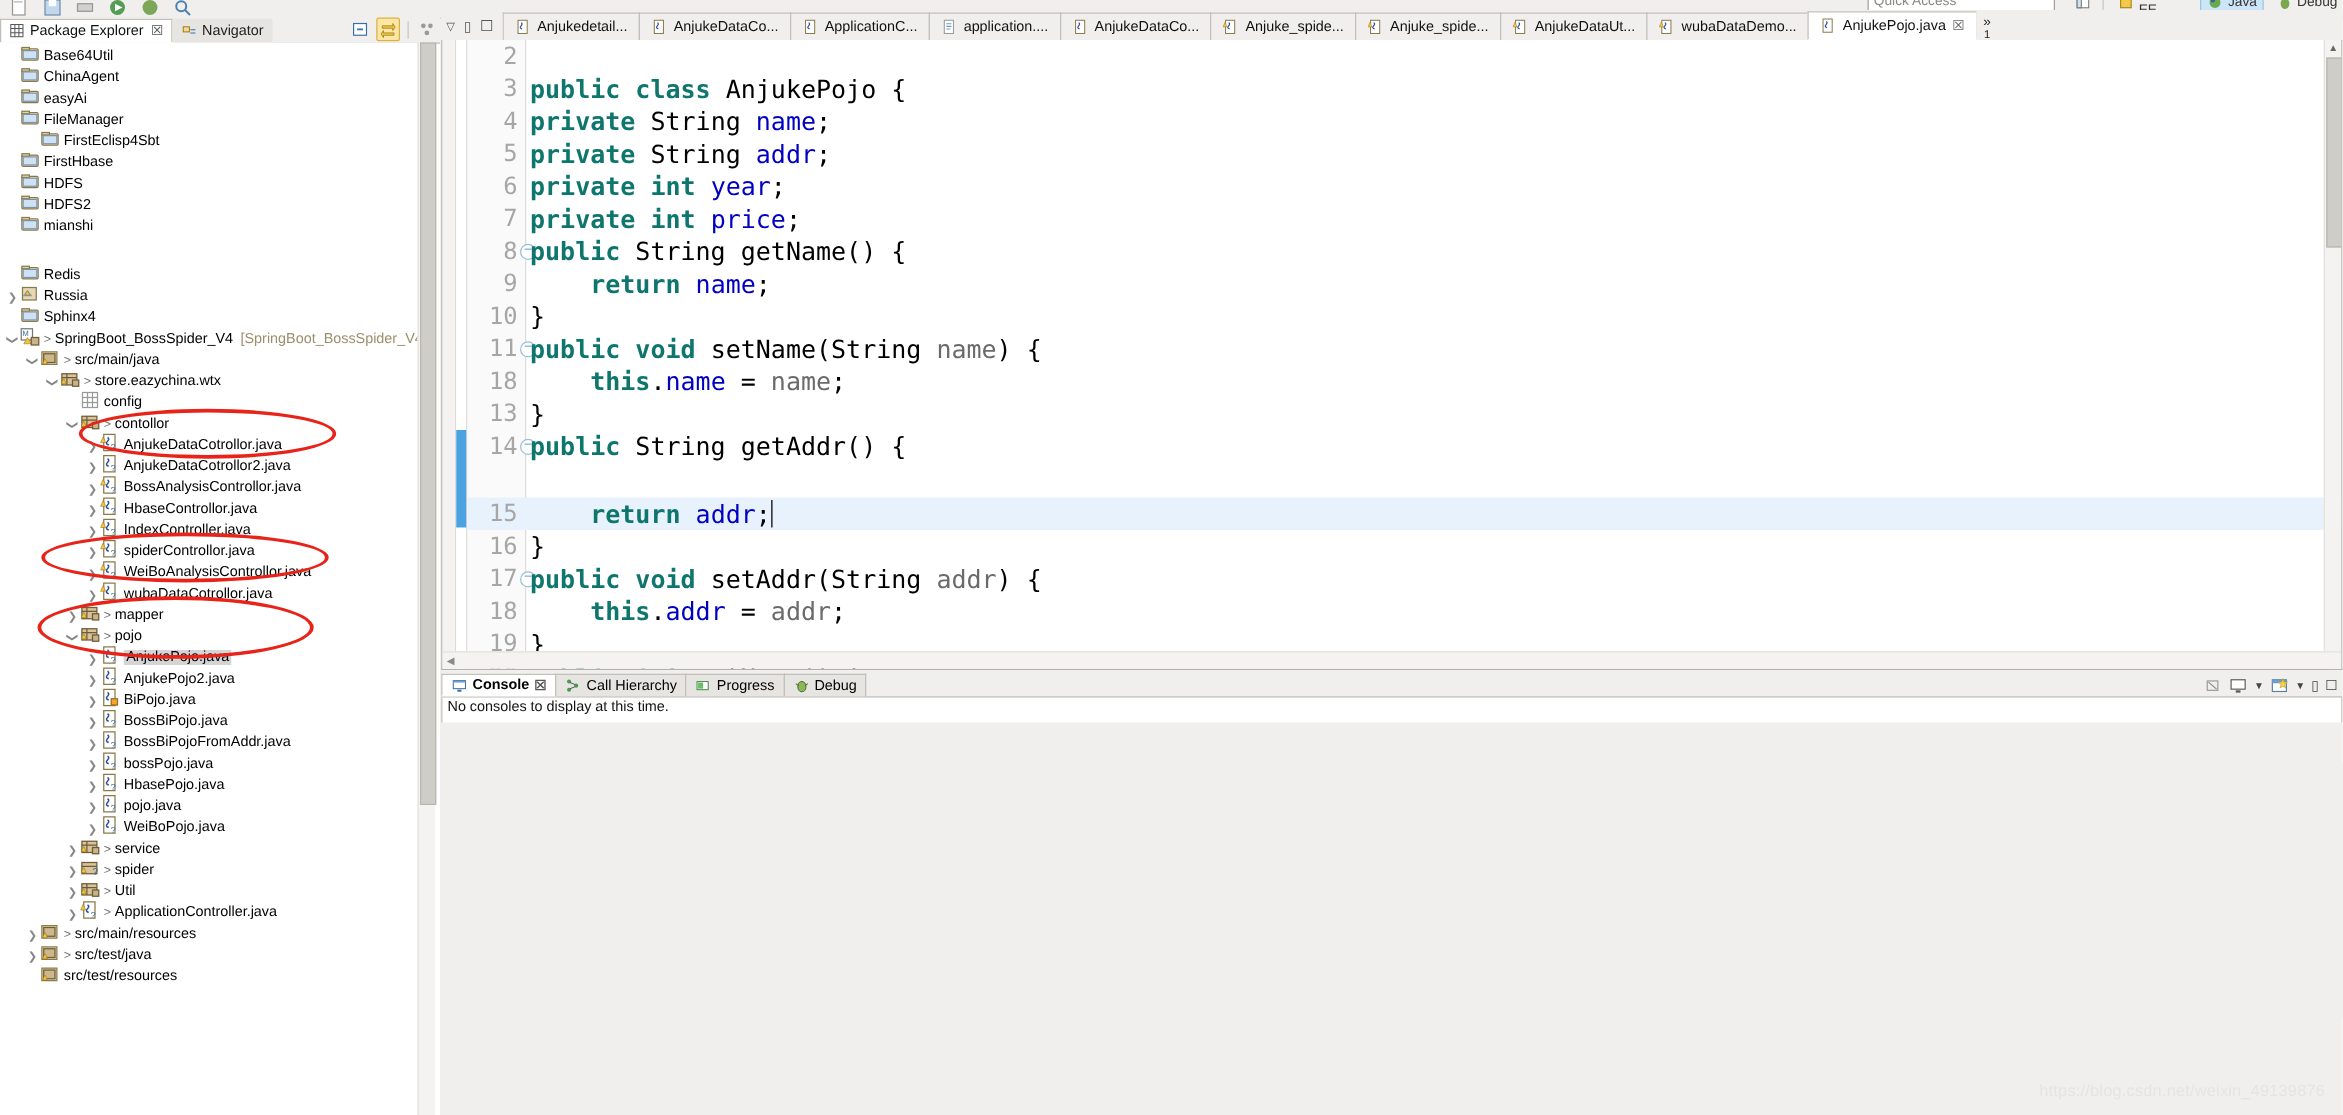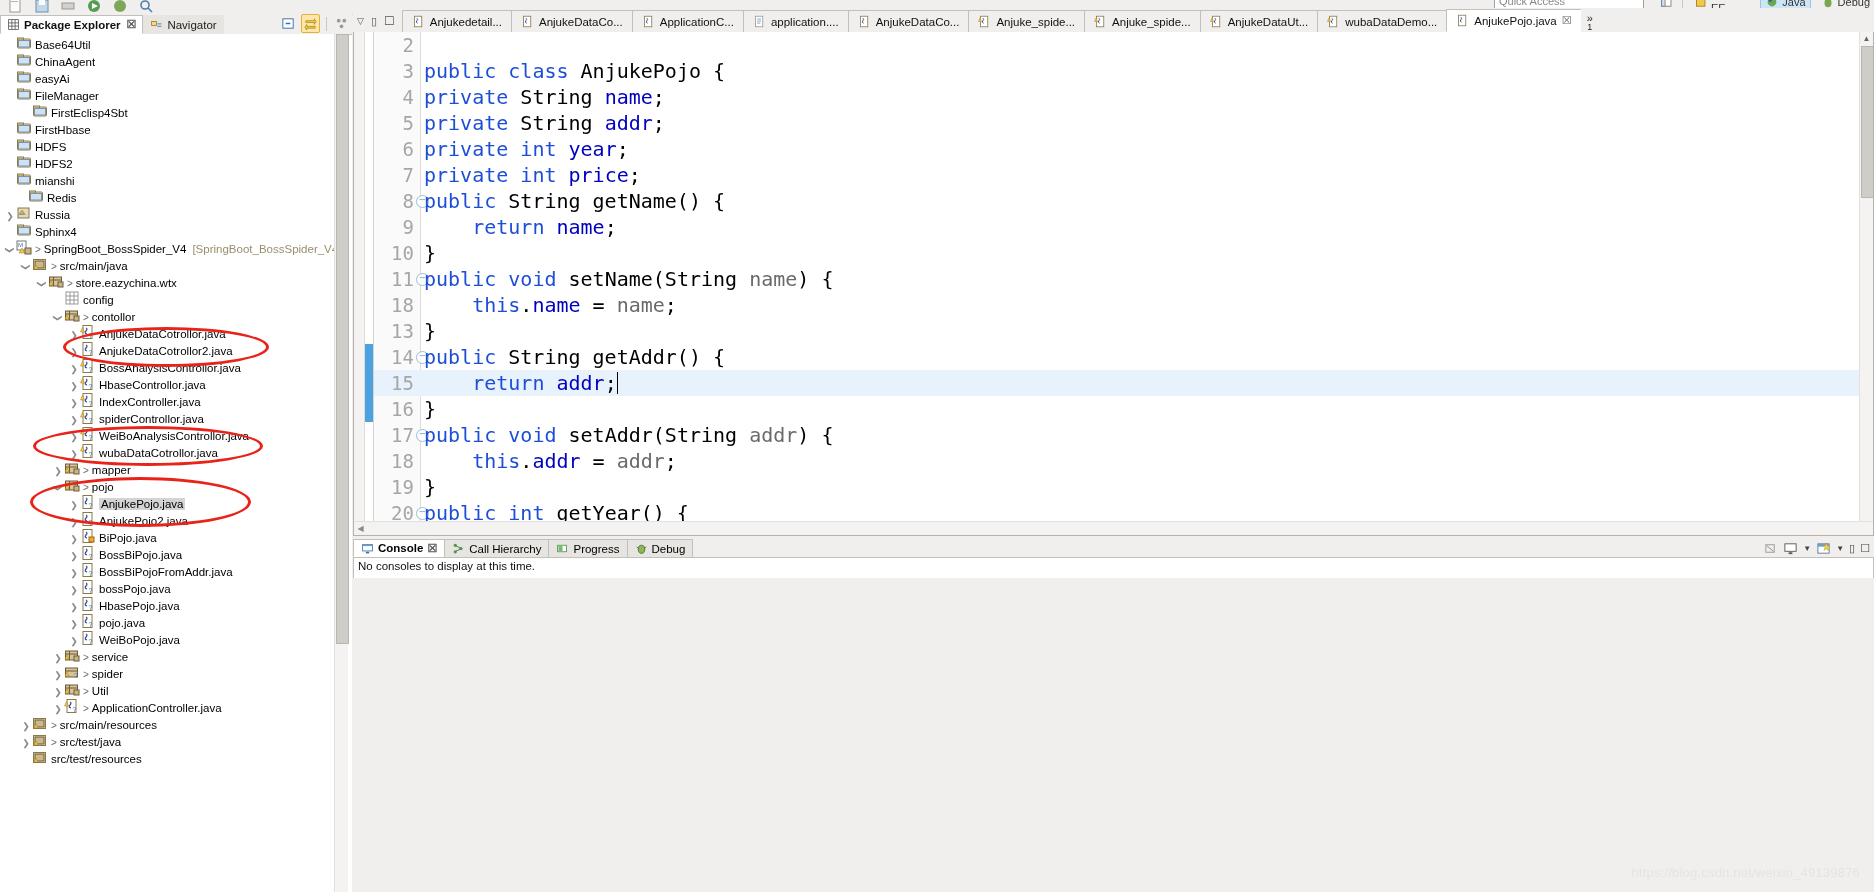--- a/index.html
+++ b/index.html
@@ -45,21 +45,21 @@
     position: relative; height: 20px; background: #f0efee;
     border-bottom: 1px solid #c3c0ba; display: flex; align-items: flex-end;
   }
   .pe-tab {
     display: flex; align-items: center; gap: 4px;
     height: 19px; padding: 0 6px; font-size: 11.5px; box-sizing: border-box;
     white-space: nowrap;
   }
   .pe-tab.active {
     background: #ffffff; border: 1px solid #c3c0ba; border-bottom: 1px solid #fff;
-    font-weight: bold; color: #111; margin-top: 43px;
+    font-weight: normal; color: #111; margin-top: 43px;
   }
   .pe-tab.inactive { color: #222; border: 1px solid transparent; border-bottom: none; background:#e7e5e1;}
   .pe-tab .x { font-size: 11px; color:#555; margin-left:2px;}
   .pe-tools { position:absolute; right:2px; bottom:1px; display:flex; align-items:center; gap:4px; }
   .pe-tool { width:17px; height:17px; display:flex; align-items:center; justify-content:center; }
   .pe-tool.sel { background:#fde7a8; border:1px solid #e0b23c; border-radius:2px;}
   .vsep { width:1px; height:14px; background:#c9c6c0; margin:0 2px; }
 
   .tree {
     position: absolute; left:0; top: 20px; width: 344px; height: 858px;
@@ -108,22 +108,22 @@
   }
   .ed-leftbar { position:absolute; left:0; top:0; width:10px; height:100%; background:#f4f3f1; border-right:1px solid #dedbd6;}
   .ed-annbar  { position:absolute; left:11px; top:0; width:8px; height:100%; background:#ffffff; border-right:1px solid #d8d5d0;}
   .ed-changebar { position:absolute; left:11px; width:8px; background:#4aa3e0; }
   .ed-gutter  { position:absolute; left:20px; top:0; width:46px; height:100%; background:#fafafa; border-right:1px solid #e0ddd8;}
   .code-area  { position:absolute; left:20px; top:0; right:0; height:100%; }
   .cline { position:relative; height:26px; line-height:26px; white-space:pre; font-family:"DejaVu Sans Mono", monospace; font-size:20px; }
   .cline .num { position:absolute; left:0; width:40px; text-align:right; color:#a6a6a6; font-family:"DejaVu Sans Mono",monospace; font-size:19px; }
   .cline .fold { position:absolute; left:42px; width:12px; text-align:center; color:#6a9cc4; font-size:13px;}
   .cline .txt { position:absolute; left:50px; }
-  .cline.hl { background:#e8f2fd; }
-  .kw { color:#1d4ed8; font-weight:normal; }
+  .cline.hl { background:#e8f2fd;margin-top:28px; }
+  .kw { color:#0f766e; font-weight:bold; }
   .fld { color:#0000c0; }
   .pln { color:#000; }
   .prm { color:#6a6a6a; }
   .caret { display:inline-block; width:1px; height:22px; background:#000; vertical-align:-4px; }
 
   
   .ed-vsb { position:absolute; right:0; top:0; width:13px; height:100%; background:#f4f3f1; border-left:1px solid #e3e1dd;}
   .ed-vsb .thumb { position:absolute; top:14px; left:1px; width:11px; height:150px; background:#cfcdc8; border:1px solid #b8b6b1;}
   .ed-vsb .arrow { position:absolute; left:0; width:13px; height:13px; text-align:center; font-size:8px; color:#666; line-height:13px;}
   .ed-hsb { position:absolute; left:0; bottom:0; height:13px; width:100%; background:#f4f3f1; border-top:1px solid #e3e1dd;}
@@ -328,21 +328,21 @@
         </div>
         <div class="row" style="padding-left: 4px;">
           <span class="twisty"></span>
           <span class="ico"><svg class="ico" viewBox="0 0 16 16" width="15" height="15">
               <rect x="1.5" y="4" width="13" height="9" rx="1" fill="#f6e7c4" stroke="#8a7a4a"></rect>
               <rect x="1.5" y="3" width="6" height="2" fill="#e8d39b" stroke="#8a7a4a"></rect>
               <rect x="2.5" y="5.5" width="11" height="6.5" fill="#cfe2f3" stroke="#7b93ab"></rect>
             </svg></span>
           <span class="lbl">mianshi</span>
         </div>
-        <div class="row" style="padding-left: 16px;">
+        <div class="row" style="padding-left: 4px; margin-top: 22px;">
           <span class="twisty"></span>
           <span class="ico"><svg class="ico" viewBox="0 0 16 16" width="15" height="15">
               <rect x="1.5" y="4" width="13" height="9" rx="1" fill="#f6e7c4" stroke="#8a7a4a"></rect>
               <rect x="1.5" y="3" width="6" height="2" fill="#e8d39b" stroke="#8a7a4a"></rect>
               <rect x="2.5" y="5.5" width="11" height="6.5" fill="#cfe2f3" stroke="#7b93ab"></rect>
             </svg></span>
           <span class="lbl">Redis</span>
         </div>
         <div class="row" style="padding-left: 4px;">
           <span class="twisty">❯</span>

